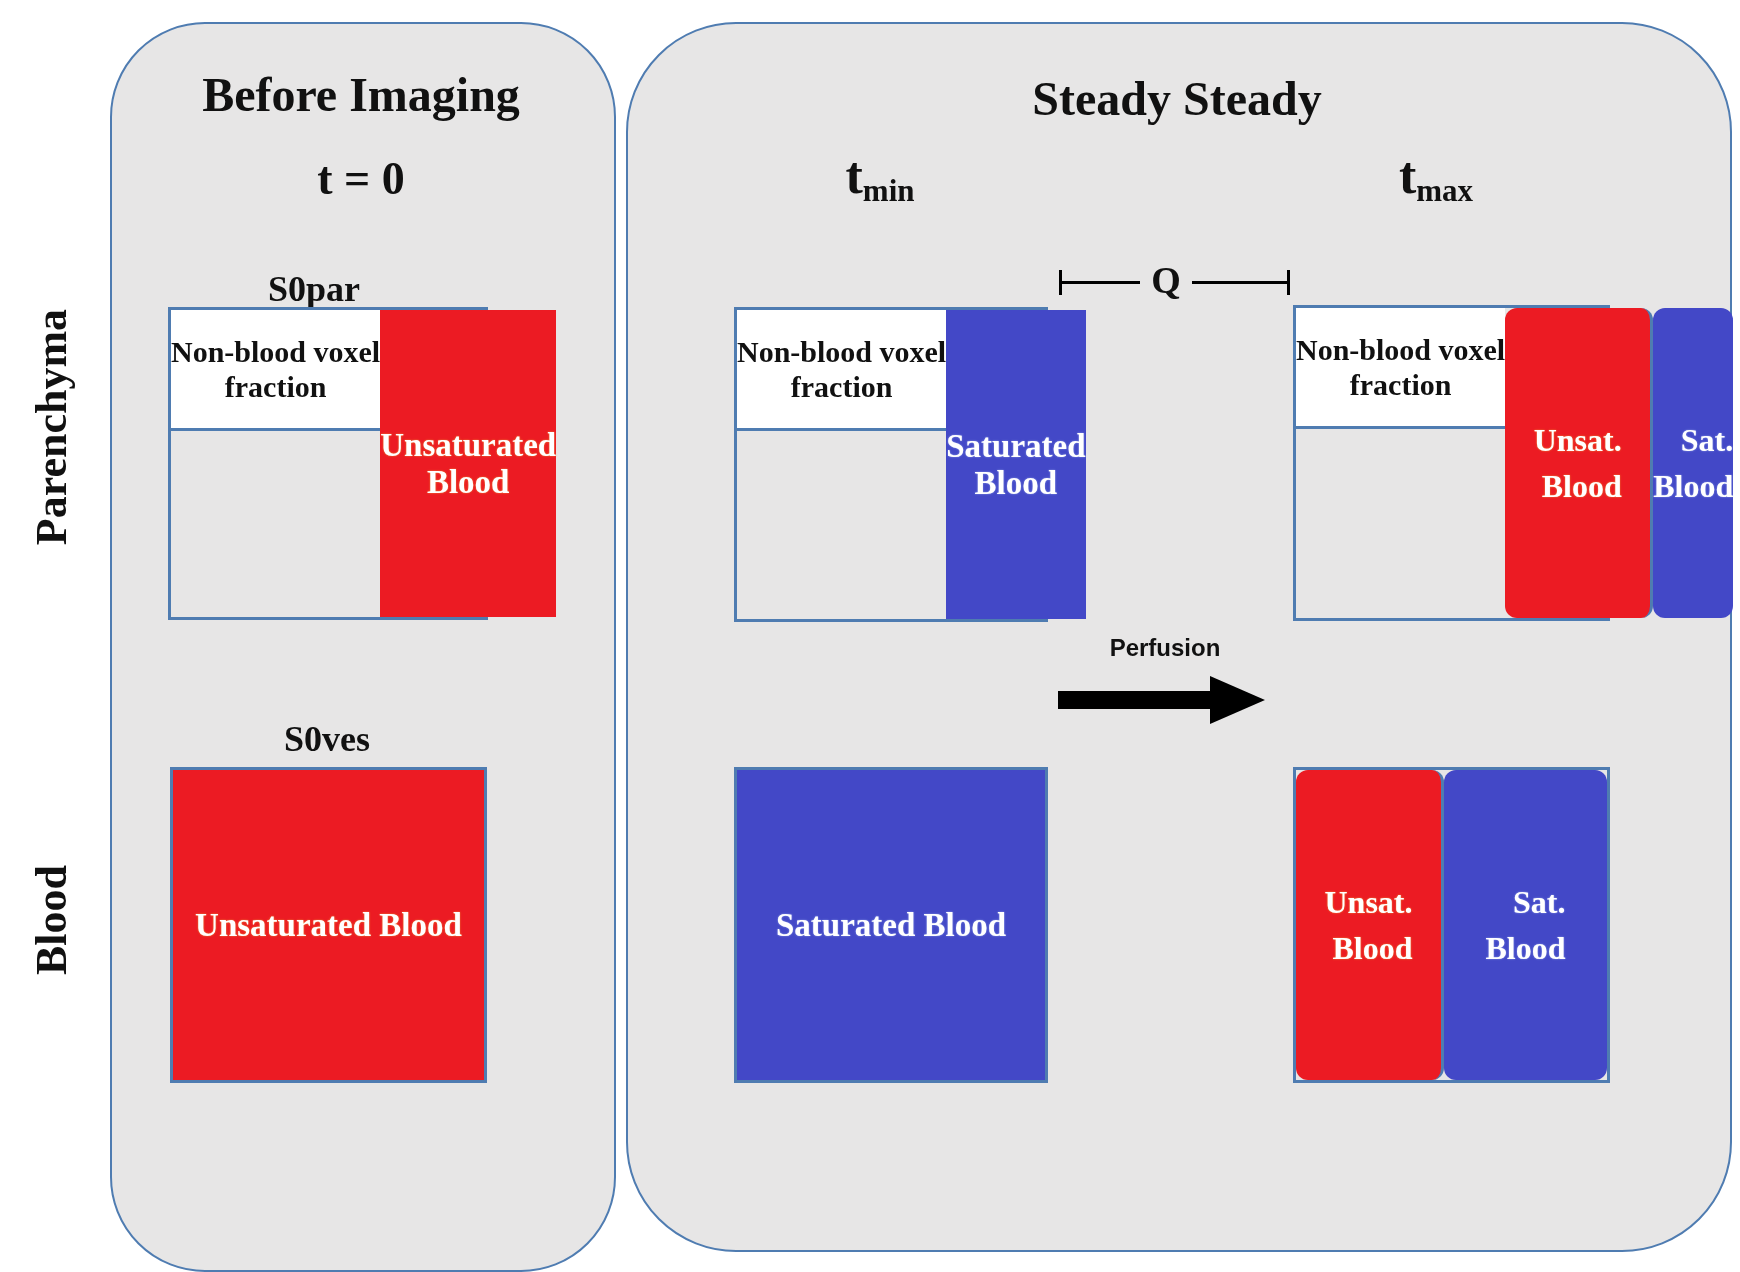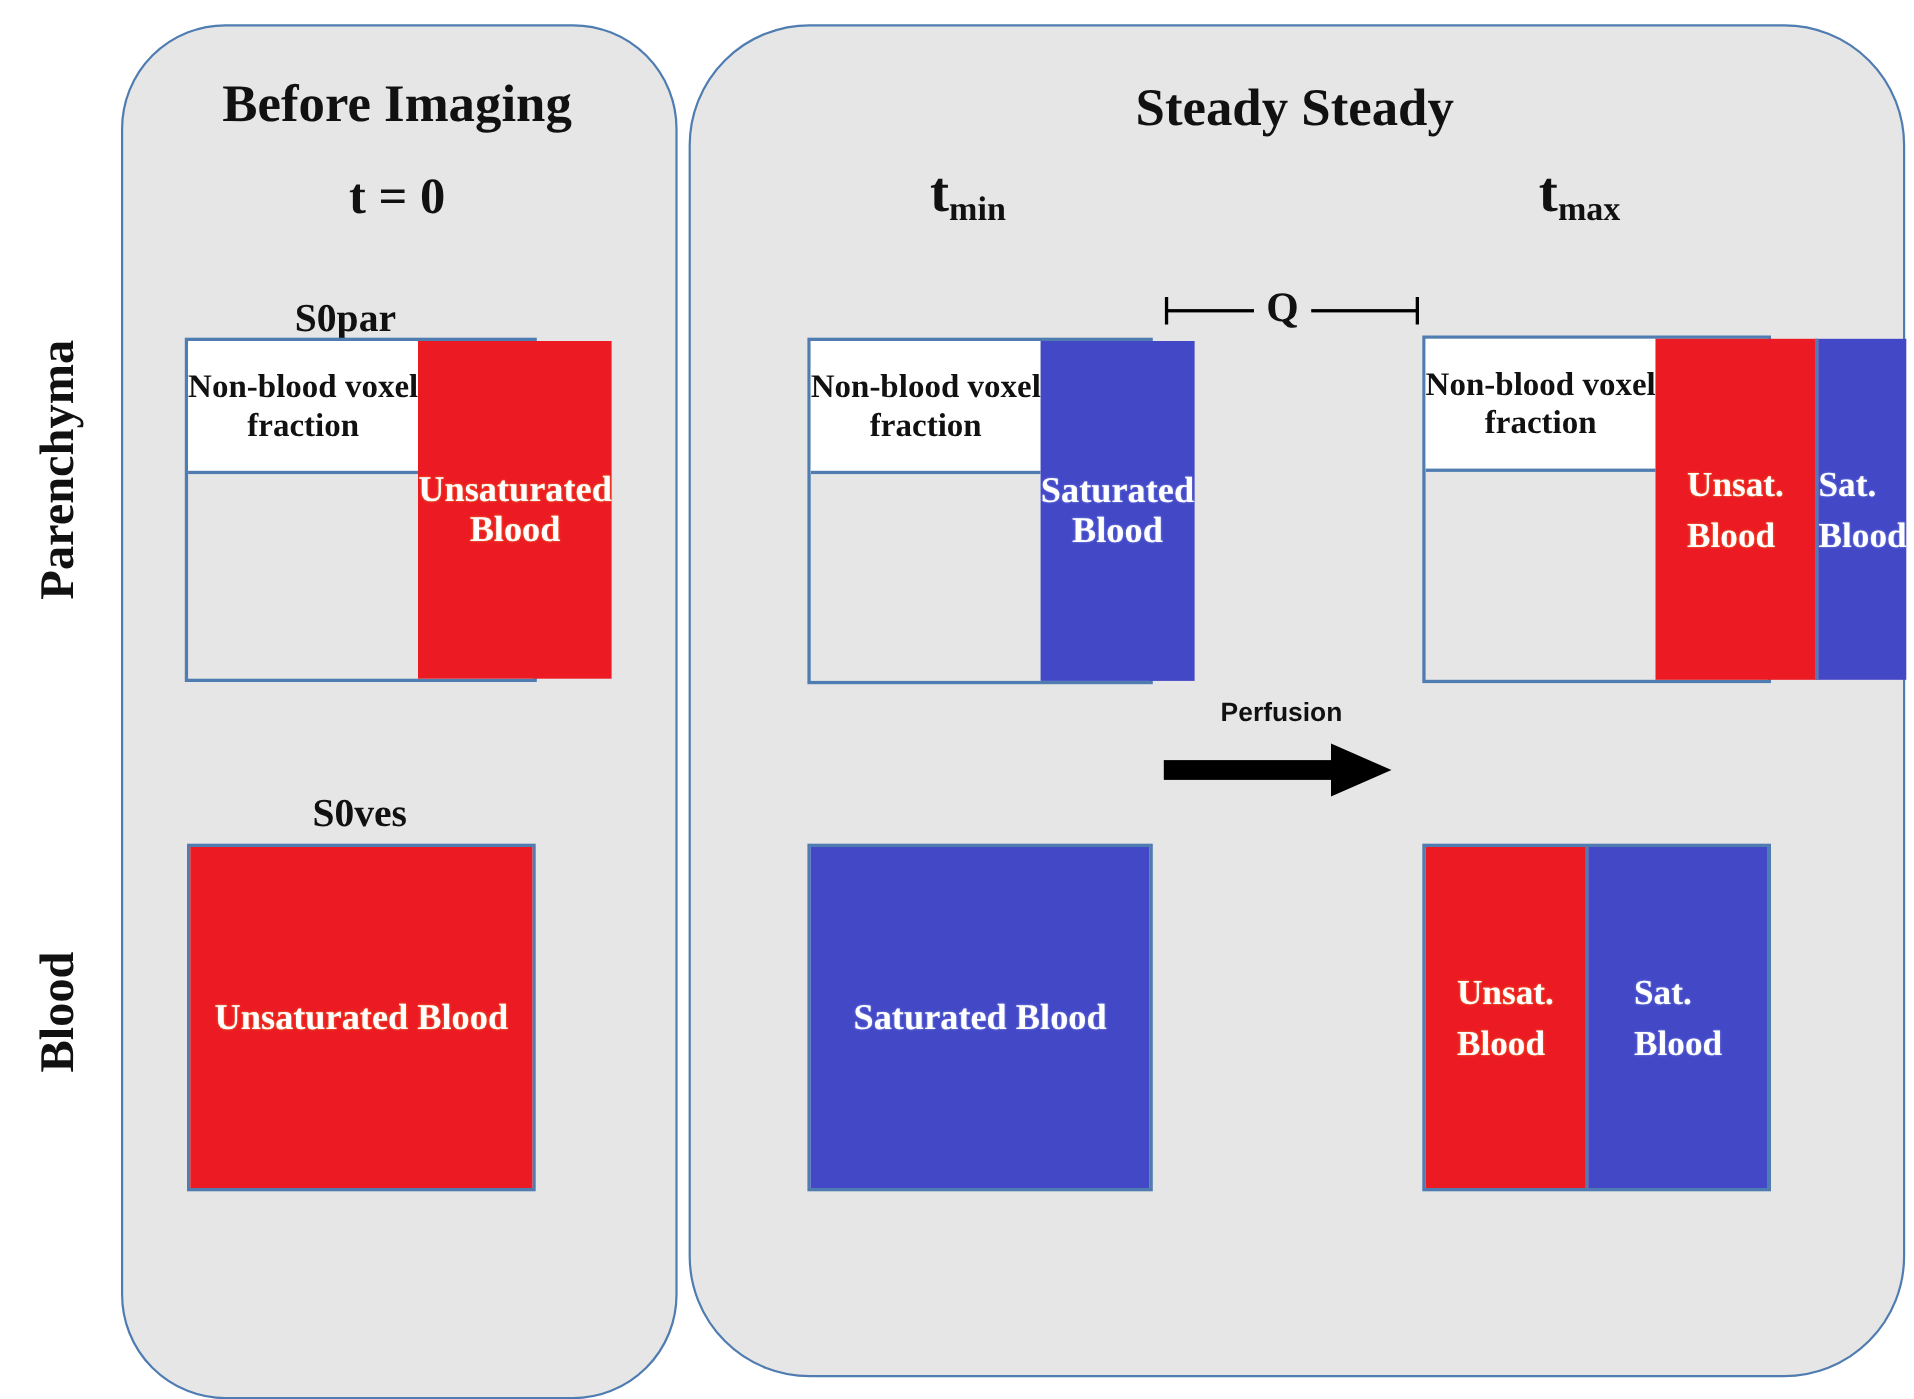--- a/index.html
+++ b/index.html
@@ -46,22 +46,22 @@
   .box-tmin-bot{left:734px;top:767px;width:314px;height:316px;}
   .box-tmax-bot{left:1293px;top:767px;width:317px;height:316px;}
 
   .sec{display:flex;align-items:center;justify-content:center;text-align:center;}
   .sec-white{background:#ffffff;height:118px;flex:none;border-bottom:3px solid var(--border);
     font-weight:bold;font-size:30px;line-height:35px;white-space:pre-line;}
   .sec-fill{flex:1 1 auto;font-weight:bold;font-size:33px;color:#ffffff;}
   .sec-red{background:var(--red);text-shadow:0 0 2px rgba(238,170,60,.85);}
   .sec-blue{background:var(--blue);text-shadow:0 0 2px rgba(190,215,255,.6);text-align:center;}
   .split{flex:1 1 auto;display:flex;flex-direction:row;min-height:0;}
-  .split .half{display:flex;align-items:center;justify-content:center;text-align:left;
-    font-weight:bold;font-size:32px;line-height:46px;color:#fff;white-space:pre-line;}
+  .split .half{display:flex;align-items:center;justify-content:center;text-align:right;
+    font-weight:bold;font-size:32px;line-height:46px;color:#fff;white-space:pre-line;border-radius:12px;}
   .half-red{width:145px;flex:none;background:var(--red);border-right:3px solid var(--border);
     text-shadow:0 0 2px rgba(238,170,60,.85);}
   .half-blue{flex:1 1 auto;background:var(--blue);text-shadow:0 0 2px rgba(190,215,255,.6);}
 
   
   .qline{position:absolute;left:1059px;top:262px;width:231px;height:40px;}
   .qline .tick{position:absolute;top:8px;width:3px;height:25px;background:#000;}
   .qline .tick.l{left:0;}
   .qline .tick.r{left:228px;}
   .qline .seg{position:absolute;top:19px;height:3px;background:#000;}

